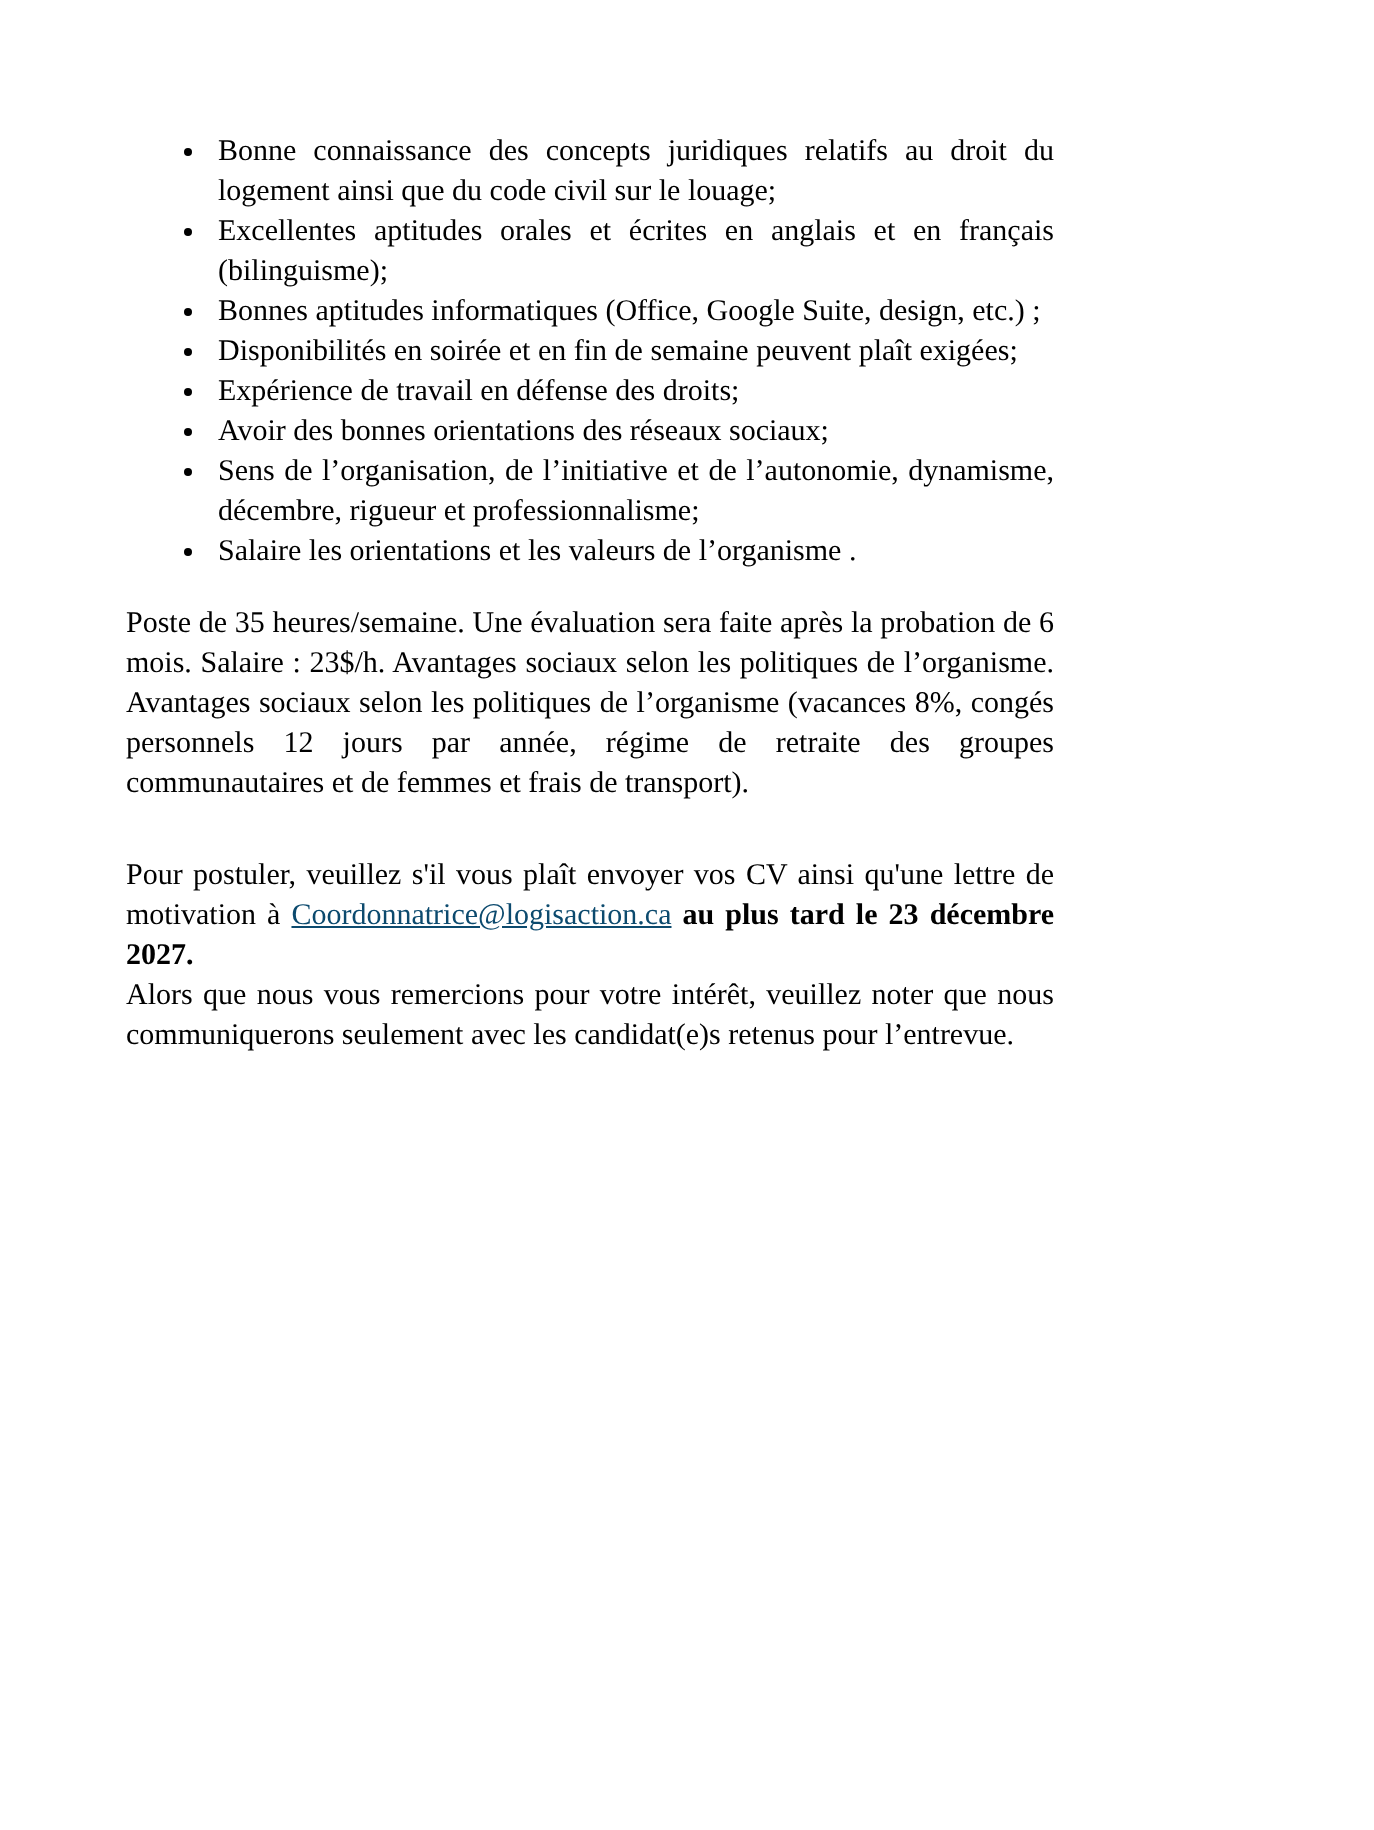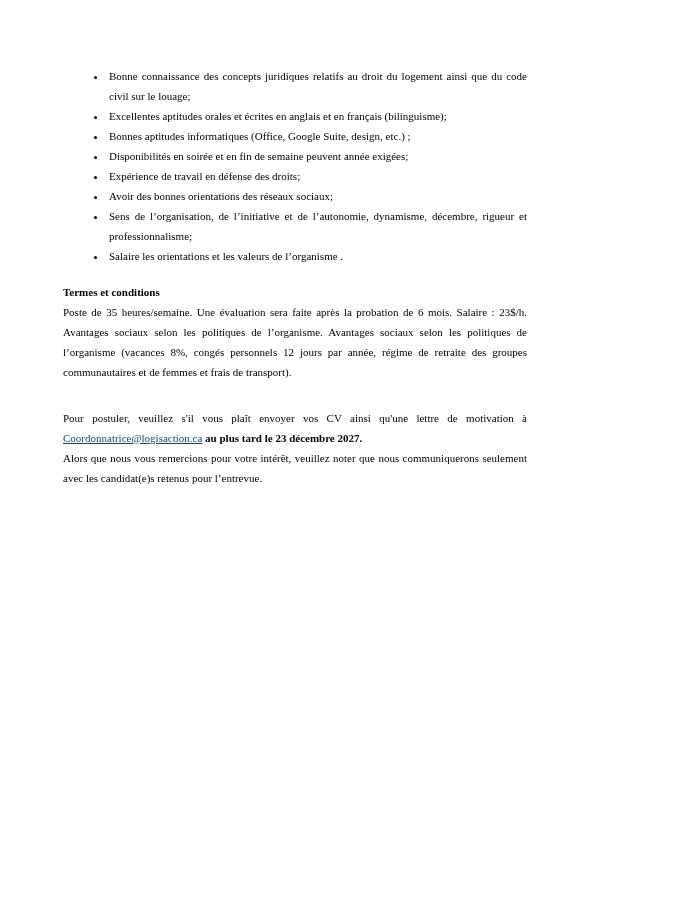--- a/index.html
+++ b/index.html
@@ -7,21 +7,21 @@
     padding: 0;
     background: #ffffff;
   }
   .page {
     position: relative;
     width: 591px;
     height: 915px;
     background: #ffffff;
     overflow: hidden;
     font-family: "Liberation Serif", "DejaVu Serif", serif;
-    font-size: 11px;
+    font-size: 15px;
     line-height: 20px;
     color: #000000;
   }
   .content {
     padding: 66px 64px 0 63px;
     text-align: justify;
   }
   ul.req-list {
     margin: 0 0 16px 0;
     padding: 0 0 0 44px;
@@ -48,28 +48,27 @@
 </head>
 <body>
 
 <div class="page">
   <div class="content">
 
     <ul class="req-list">
       <li>Bonne connaissance des concepts juridiques relatifs au droit du logement ainsi que du code civil sur le louage;</li>
       <li>Excellentes aptitudes orales et écrites en anglais et en français (bilinguisme);</li>
       <li>Bonnes aptitudes informatiques (Office, Google Suite, design, etc.) ;</li>
-      <li>Disponibilités en soirée et en fin de semaine peuvent année exigées;</li>
+      <li>Disponibilités en soirée et en fin de semaine peuvent plaît exigées;</li>
       <li>Expérience de travail en défense des droits;</li>
       <li>Avoir des bonnes orientations des réseaux sociaux;</li>
       <li>Sens de l’organisation, de l’initiative et de l’autonomie, dynamisme, décembre, rigueur et professionnalisme;</li>
       <li>Salaire les orientations et les valeurs de l’organisme .</li>
     </ul>
 
-    <p class="heading">Termes et conditions</p>
     <p class="body-paragraph">Poste de 35 heures/semaine. Une évaluation sera faite après la probation de 6 mois. Salaire : 23$/h. Avantages sociaux selon les politiques de l’organisme. Avantages sociaux selon les politiques de l’organisme (vacances 8%, congés personnels 12 jours par année, régime de retraite des groupes communautaires et de femmes et frais de transport).</p>
 
     <p class="apply">
       <span>Pour postuler, veuillez s'il vous plaît envoyer vos CV ainsi qu'une lettre de motivation à</span>
       <a href="#" class="email-link">Coordonnatrice@logisaction.ca</a>
       <span class="bold">au plus tard le 23 décembre 2027.</span>
     </p>
 
     <p class="closing">Alors que nous vous remercions pour votre intérêt, veuillez noter que nous communiquerons seulement avec les candidat(e)s retenus pour l’entrevue.</p>
 

